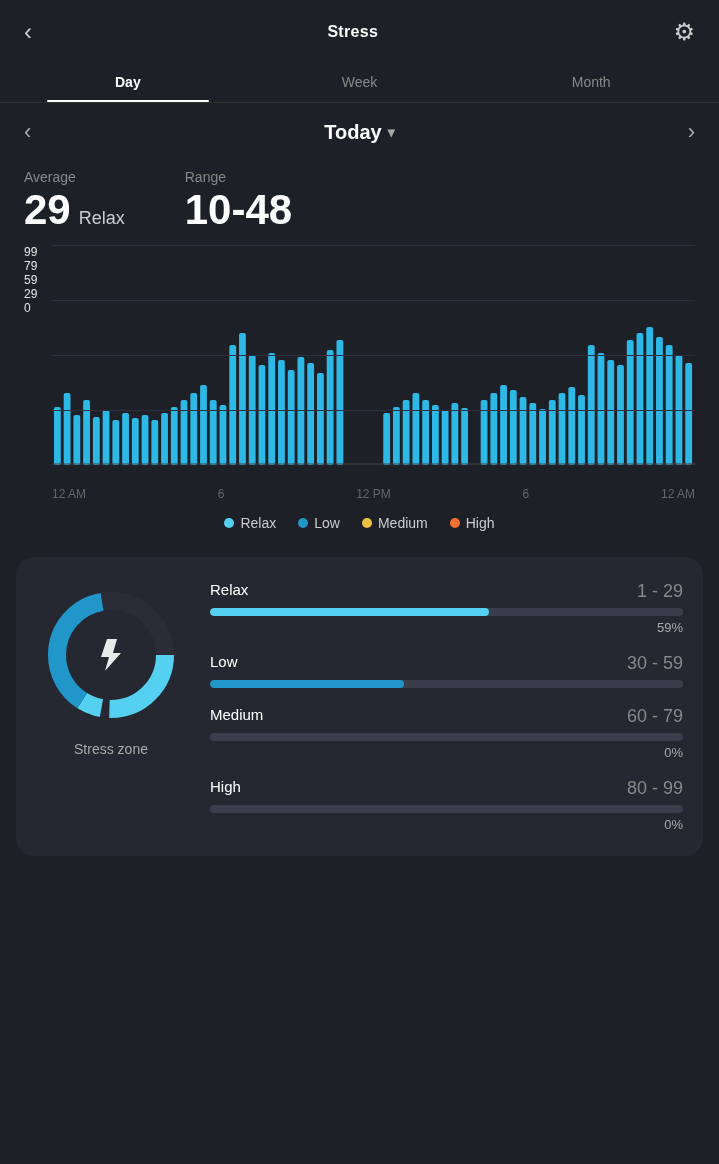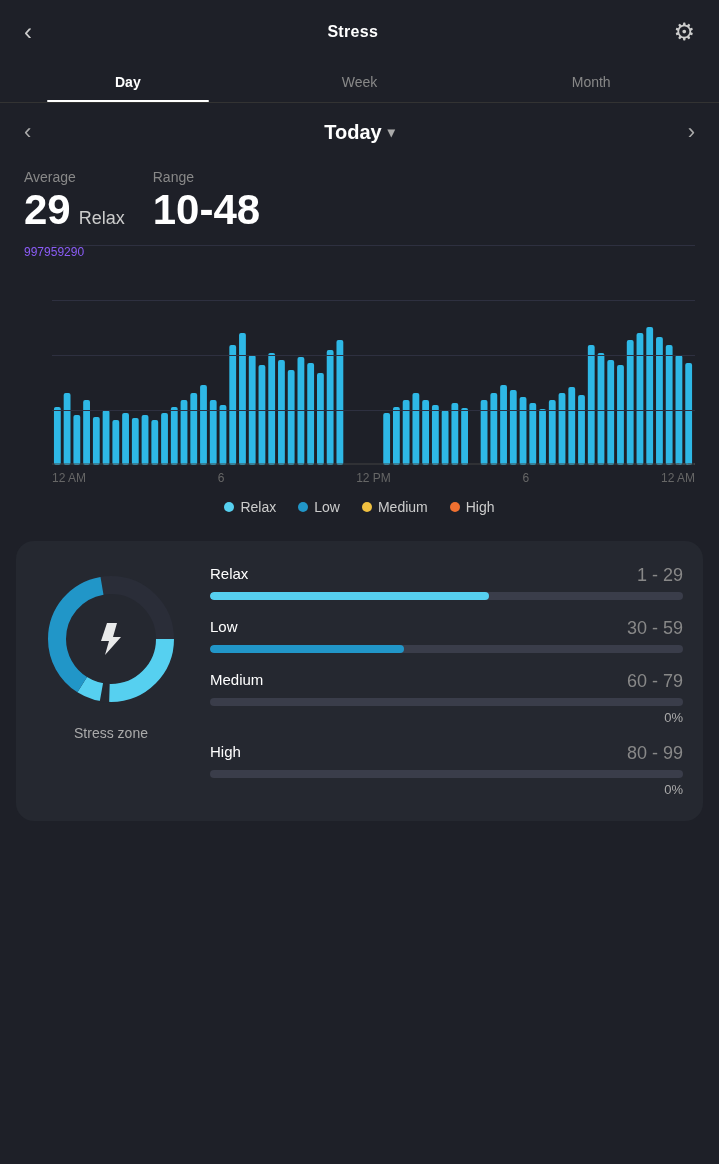--- a/index.html
+++ b/index.html
@@ -84,21 +84,21 @@
     }
     .nav-dropdown-icon {
       font-size: 14px;
       color: #aaa;
     }
 
     
     .stats-row {
       display: flex;
       padding: 8px 24px 4px;
-      gap: 28px;
+      gap: 60px;
     }
     .stat-label {
       font-size: 14px;
       color: #888;
       margin-bottom: 4px;
     }
     .stat-value {
       font-size: 42px;
       font-weight: 700;
       line-height: 1;
@@ -119,24 +119,24 @@
     
     .chart-container {
       padding: 10px 24px 4px;
       position: relative;
     }
     .chart-y-labels {
       position: absolute;
       left: 24px;
       top: 10px;
       display: flex;
-      flex-direction: row;
-      justify-content: center;
+      flex-direction: column;
+      justify-content: flex-start;
       height: 220px;
-      color: #8b5cf6;
+      color: #e5e5e5;
       font-size: 12px;
     }
     .chart-area {
       margin-left: 28px;
       height: 220px;
       position: relative;
       overflow: hidden;
     }
     .chart-grid {
       position: absolute;
@@ -155,20 +155,21 @@
       width: 100%;
       height: 100%;
     }
     .chart-x-labels {
       display: flex;
       justify-content: space-between;
       margin-left: 28px;
       padding: 6px 0 0;
       color: #666;
       font-size: 12px;
+      margin-top: 16px;
     }
 
     
     .legend {
       display: flex;
       justify-content: center;
       gap: 22px;
       padding: 10px 0 18px;
     }
     .legend-item {
@@ -428,20 +429,21 @@
   <div class="stress-bars">
 
     <div class="stress-row">
       <div class="stress-row-header">
         <span class="stress-name">Relax</span>
         <span class="stress-range">1 - 29</span>
       </div>
       <div class="bar-track">
         <div class="bar-fill" style="width:59%;background:#56d0f0"></div>
       </div>
+      <div class="bar-pct">59%</div>
     </div>
 
     <div class="stress-row">
       <div class="stress-row-header">
         <span class="stress-name">Low</span>
         <span class="stress-range">30 - 59</span>
       </div>
       <div class="bar-track">
         <div class="bar-fill" style="width:41%;background:#2196c8"></div>
       </div>

